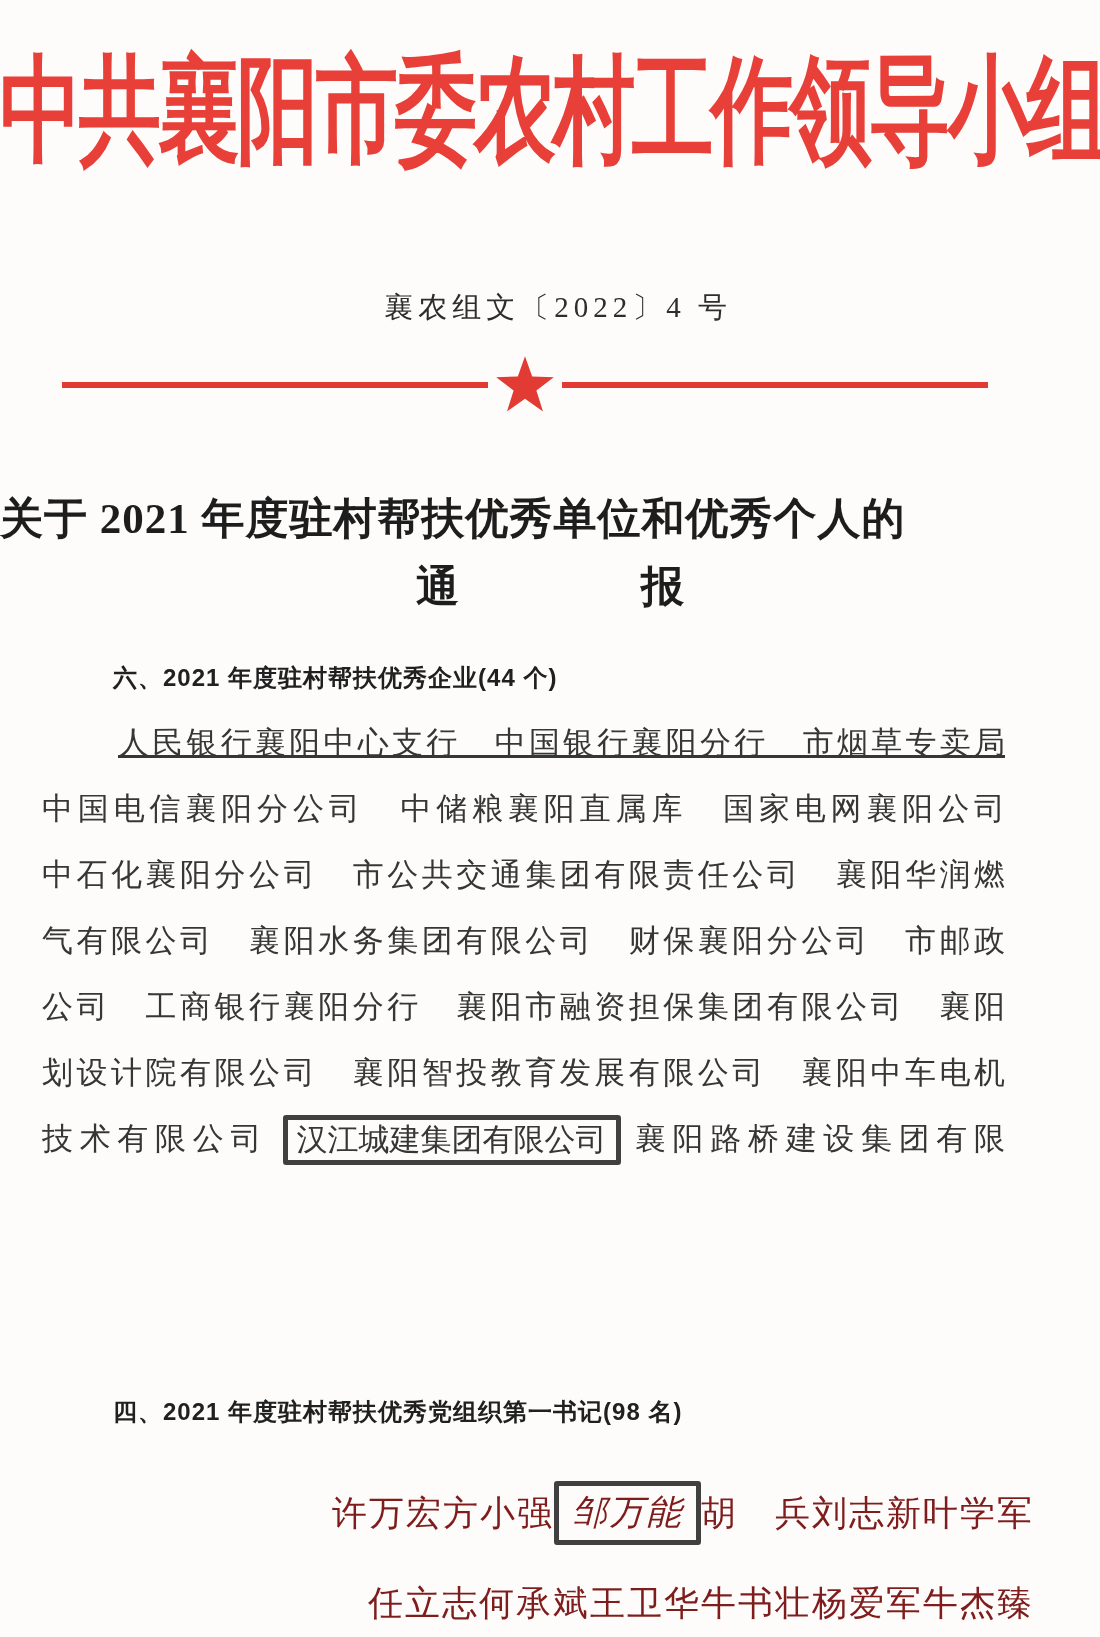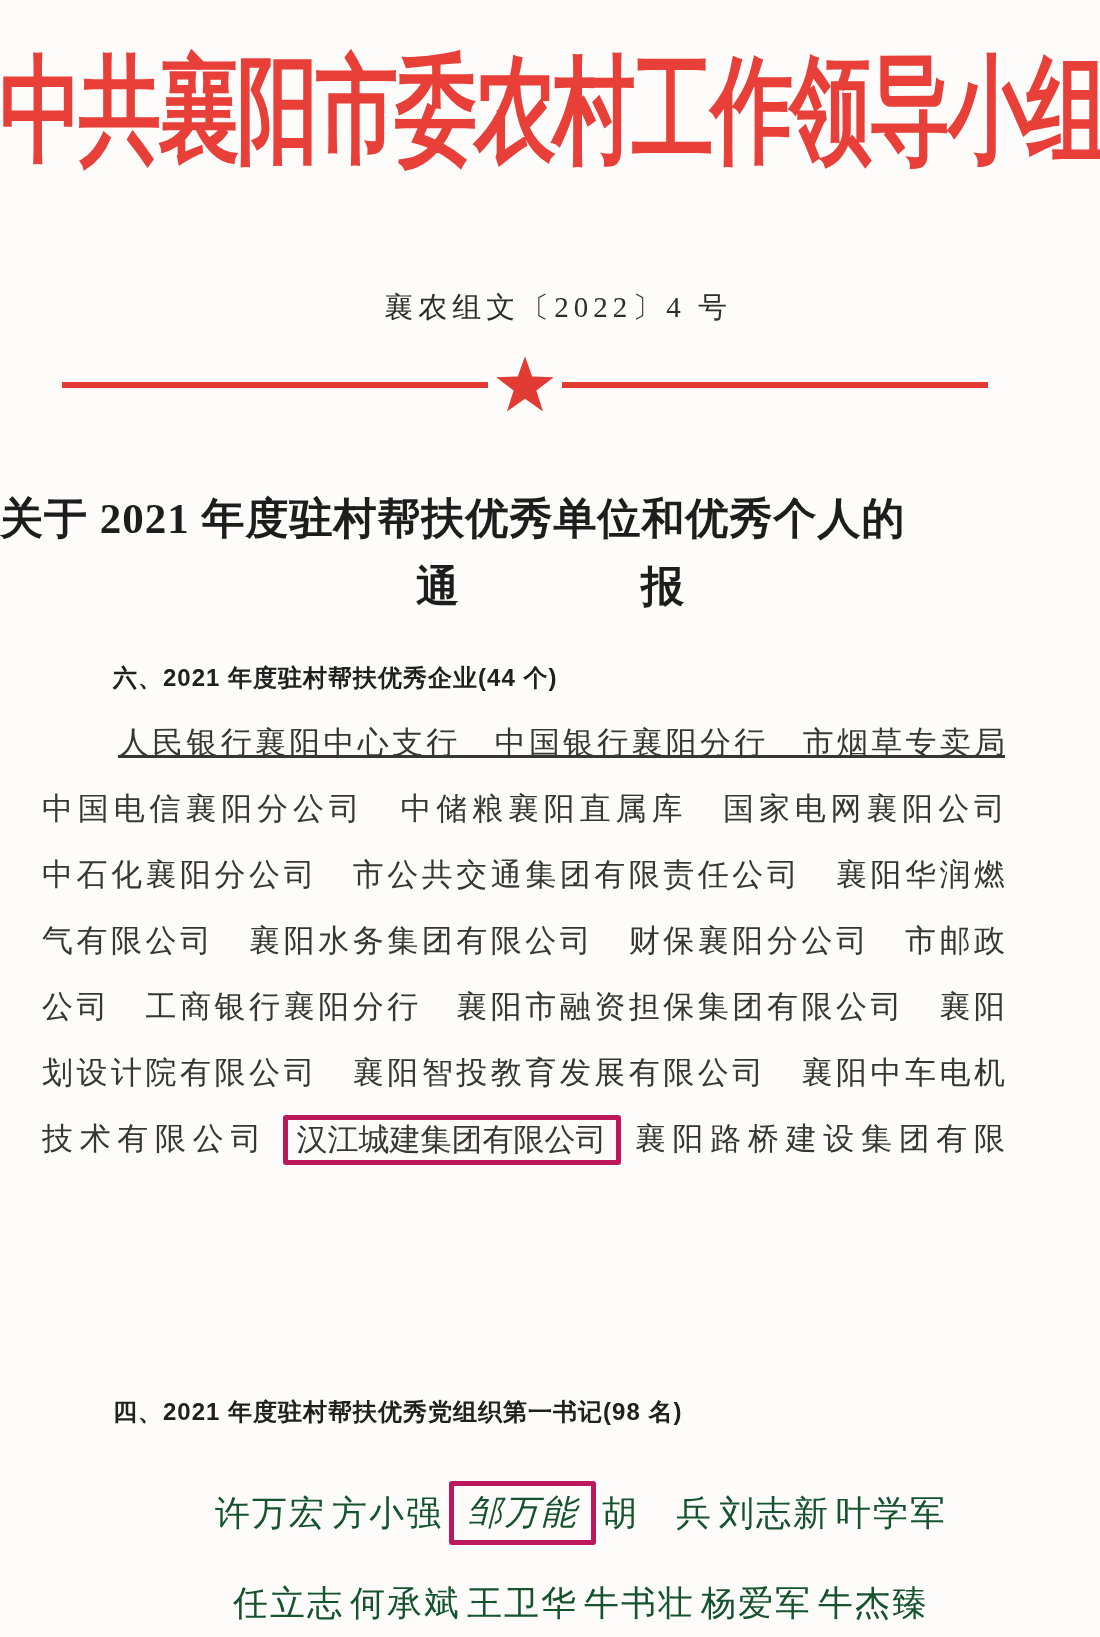--- a/index.html
+++ b/index.html
@@ -123,43 +123,42 @@
     color: #363636;
     white-space: nowrap;
     text-align: justify;
     text-align-last: justify;
   }
   .body-line.indent { text-indent: 76px; text-decoration: underline; }
 
   .red-box {
     display: inline-block;
     line-height: 1.25;
-    border: 5px solid #be185d;
+    border: 5px solid #404040;
     border-radius: 3px;
     padding: 1px 9px;
     vertical-align: middle;
     margin-top: -4px;
   }
 
   
   .names-block {
     position: absolute;
     top: 1468px;
     left: 128px;
     width: 906px;
   }
   .name-row {
     height: 90px;
     display: flex;
-    justify-content: center;
+    justify-content: flex-end;
     align-items: center;
     font-size: 35px;
     letter-spacing: 2px;
-    color: #14532d;
-    gap: 6px;
+    color: #7f1d1d;
   }
   .name-item { white-space: nowrap; }
   .name-item.red-box {
     display: inline-block;
     padding: 5px 13px;
     margin-top: 0;
     vertical-align: baseline;
     font-style: italic;
   }
 </style>

